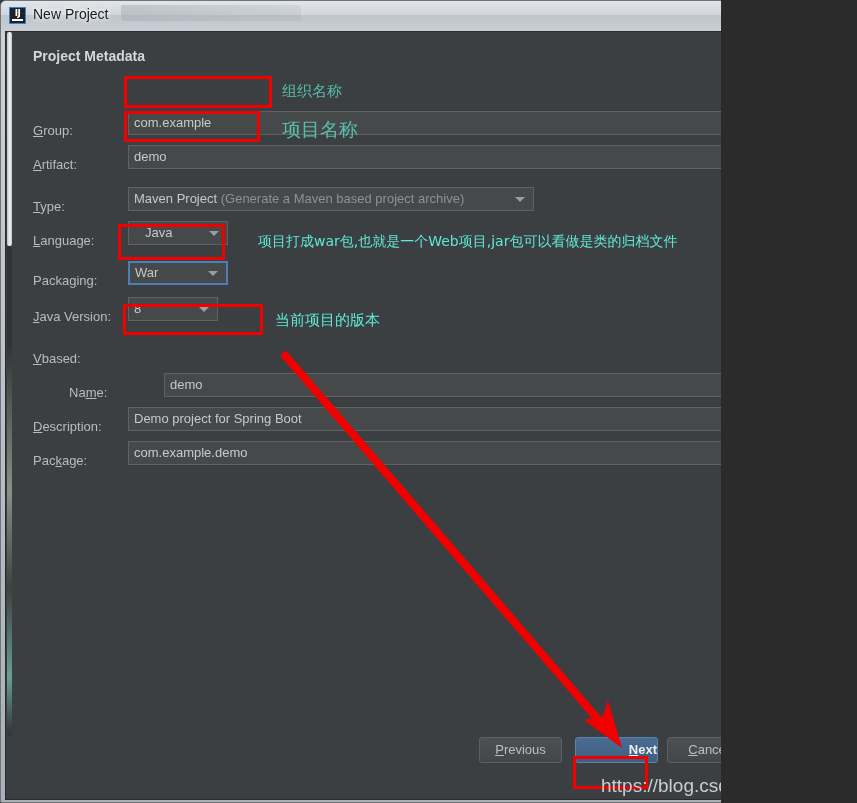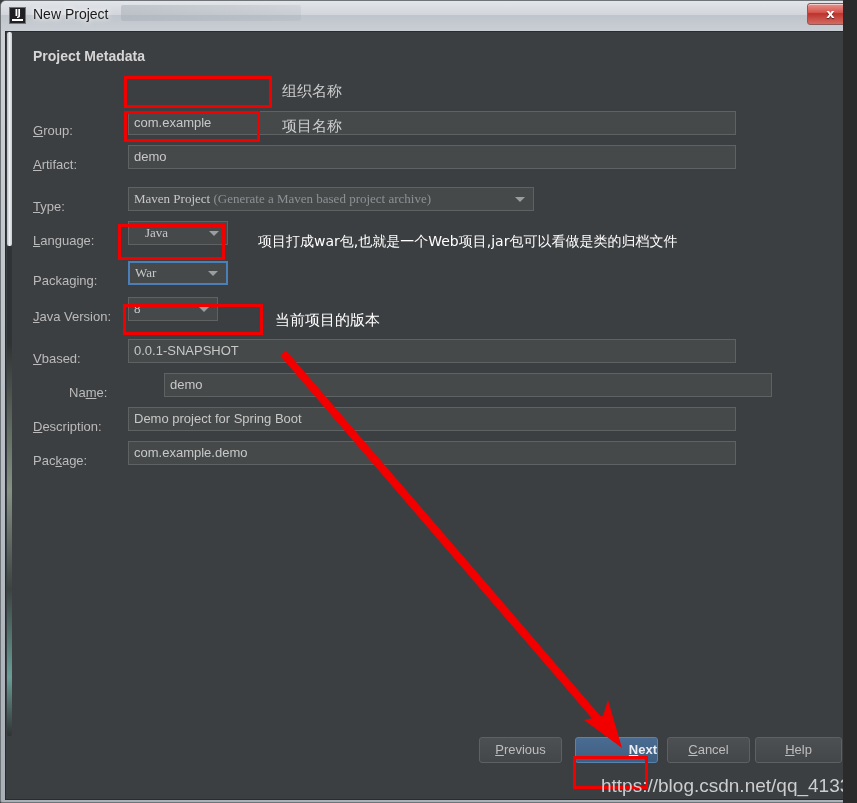--- a/index.html
+++ b/index.html
@@ -6,21 +6,21 @@
     margin: 0;
     padding: 0;
     background: #2b2b2b;
   }
   body {
     font-family: "Liberation Sans", "DejaVu Sans", sans-serif;
     -webkit-font-smoothing: antialiased;
   }
   #screen {
     position: relative;
-    width: 843px;
+    width: 721px;
     height: 803px;
     overflow: hidden;
     background: #3c3f41;
   }
 
   
   .win-frame {
     position: absolute;
     left: 0; top: 0;
     width: 857px;
@@ -163,21 +163,21 @@
   .combo {
     position: absolute;
     left: 122px;
     top: 0;
     height: 24px;
     box-sizing: border-box;
     background: #45494a;
     border: 1px solid #5e6263;
     color: #c8c8c8;
     font-size: 13px;
-    font-family: Liberation Serif, serif;
+    font-family: Liberation Sans, sans-serif;
     line-height: 22px;
     padding-left: 5px;
     white-space: nowrap;
     overflow: hidden;
     cursor: pointer;
   }
   .combo.focused {
     border: 2px solid #4c7fb8;
     line-height: 20px;
   }
@@ -278,21 +278,21 @@
 
   
   .anno-box {
     position: absolute;
     box-sizing: border-box;
     border: 3px solid #f20000;
     pointer-events: none;
   }
   .anno-text {
     position: absolute;
-    color: #ffffff;
+    color: #5eead4;
     font-family: "DejaVu Sans", "Liberation Sans", sans-serif;
     white-space: nowrap;
     pointer-events: none;
   }
   .anno-text.faded { opacity: 0.72; }
   .watermark {
     position: absolute;
     color: #d8dadc;
     font-size: 19px;
     font-family: "Liberation Sans", sans-serif;
@@ -365,21 +365,20 @@
         <div class="form-row" style="top:265px; width:100%;">
           <div class="row-label"><span></span><span class="mn">J</span><span>ava Version:</span></div>
           <div class="combo" style="width:90px;">
             <span>8</span>
             <span class="combo-arrow"></span>
           </div>
         </div>
 
         <div class="form-row" style="top:307px; width:100%;">
           <div class="row-label"><span></span><span class="mn">V</span><span>based:</span></div>
-          <div class="text-field" style="width:608px;">0.0.1-SNAPSHOT</div>
         </div>
 
         <div class="form-row" style="top:341px; width:100%;margin-left:36px;">
           <div class="row-label"><span>Na</span><span class="mn">m</span><span>e:</span></div>
           <div class="text-field" style="width:608px;">demo</div>
         </div>
 
         <div class="form-row" style="top:375px; width:100%;">
           <div class="row-label"><span></span><span class="mn">D</span><span>escription:</span></div>
           <div class="text-field" style="width:608px;">Demo project for Spring Boot</div>
@@ -405,21 +404,21 @@
         <div class="btn" style="left:661px; width:83px;"><span></span><span class="mn">C</span><span>ancel</span></div>
         <div class="btn" style="left:749px; width:87px;"><span></span><span class="mn">H</span><span>elp</span></div>
       </div>
     </div>
   </div>
 
   <div class="anno-box" style="left:124px; top:76px; width:148px; height:32px;"></div>
   <div class="anno-text faded" style="left:282px; top:82px; font-size:15px;">组织名称</div>
 
   <div class="anno-box" style="left:124px; top:111px; width:136px; height:31px;"></div>
-  <div class="anno-text faded" style="left:282px; top:117px; font-size:15px;">项目名称</div>
+  <div class="anno-text faded" style="left:282px; top:117px; font-size:19px;">项目名称</div>
 
   <div class="anno-box" style="left:118px; top:224px; width:107px; height:36px;"></div>
   <div class="anno-text" style="left:258px; top:233px; font-size:14px;">项目打成war包,也就是一个Web项目,jar包可以看做是类的归档文件</div>
 
   <div class="anno-box" style="left:123px; top:304px; width:140px; height:31px;"></div>
   <div class="anno-text" style="left:275px; top:311px; font-size:15px;text-align:right;">当前项目的版本</div>
 
   <div class="anno-box" style="left:573px; top:756px; width:75px; height:33px;"></div>
 
   <svg class="arrow-layer" viewBox="0 0 857 803">

